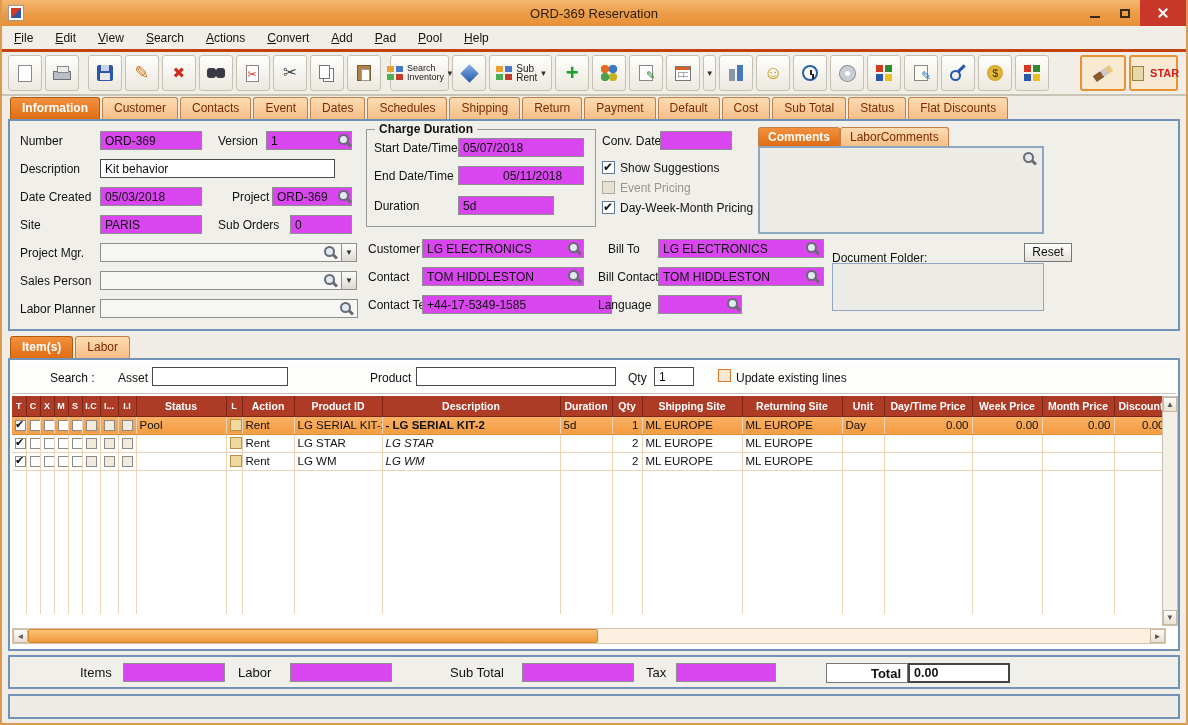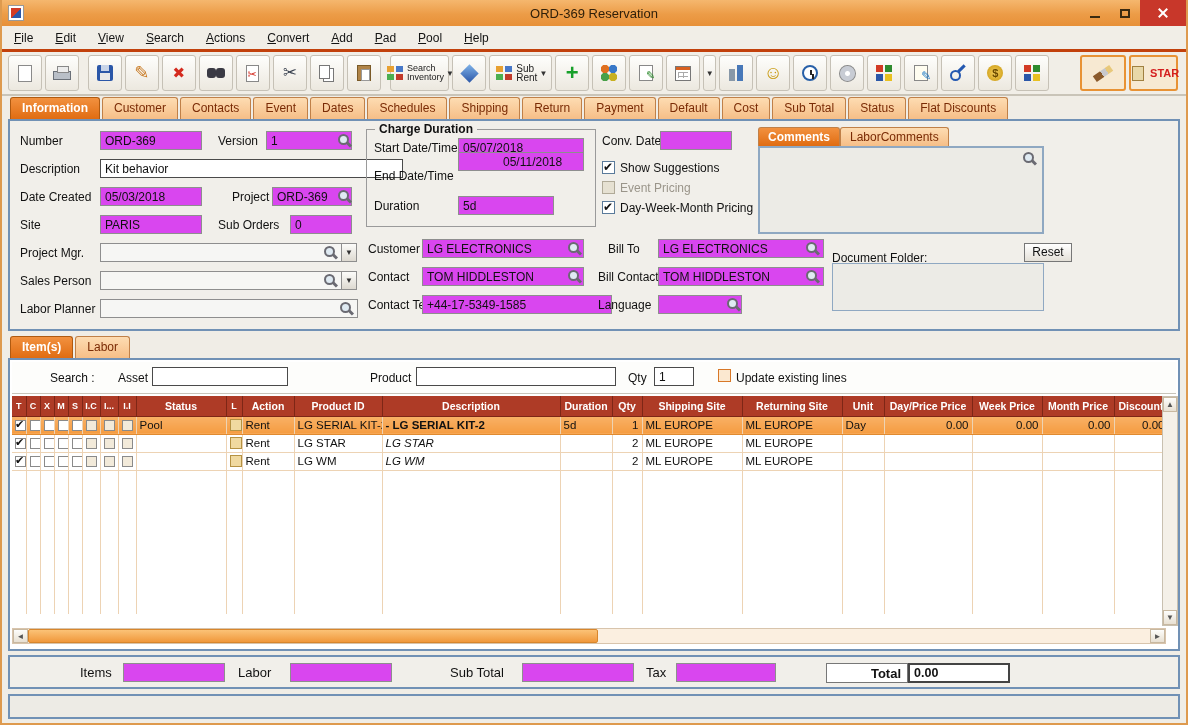--- a/index.html
+++ b/index.html
@@ -343,21 +343,21 @@
   </div>
 
   <div class="panel" style="left:6px;top:119px;width:1172px;height:212px;">
     <span class="lbl" style="left:10px;top:13px;">Number</span>
     <div class="fld" style="left:90px;top:10px;width:102px;">ORD-369</div>
     <span class="lbl" style="left:208px;top:13px;">Version</span>
     <div class="fld" style="left:256px;top:10px;width:86px;">1</div>
     <div class="mag" style="left:327px;top:12px;"></div>
 
     <span class="lbl" style="left:10px;top:41px;">Description</span>
-    <div class="fld white" style="left:90px;top:38px;width:303px;">Kit behavior</div>
+    <div class="fld white" style="left:90px;top:38px;width:235px;">Kit behavior</div>
 
     <span class="lbl" style="left:10px;top:69px;">Date Created</span>
     <div class="fld" style="left:90px;top:66px;width:102px;">05/03/2018</div>
     <span class="lbl" style="left:222px;top:69px;">Project</span>
     <div class="fld" style="left:262px;top:66px;width:80px;">ORD-369</div>
     <div class="mag" style="left:327px;top:68px;"></div>
 
     <span class="lbl" style="left:10px;top:97px;">Site</span>
     <div class="fld" style="left:90px;top:94px;width:102px;">PARIS</div>
     <span class="lbl" style="left:208px;top:97px;">Sub Orders</span>
@@ -376,21 +376,21 @@
     <span class="lbl" style="left:10px;top:181px;">Labor Planner</span>
     <div class="fld combo" style="left:90px;top:178px;width:258px;"></div>
     <div class="mag" style="left:329px;top:180px;"></div>
 
     <div class="groupbox" style="left:356px;top:8px;width:230px;height:98px;">
       <span class="grouptitle">Charge Duration</span>
     </div>
     <span class="lbl" style="left:364px;top:20px;">Start Date/Time</span>
     <div class="fld" style="left:448px;top:17px;width:126px;">05/07/2018</div>
     <span class="lbl" style="left:364px;top:48px;">End Date/Time</span>
-    <div class="fld" style="left:448px;top:31px;width:126px;padding-left:44px;">05/11/2018</div>
+    <div class="fld" style="left:448px;top:45px;width:126px;padding-left:44px;">05/11/2018</div>
     <span class="lbl" style="left:364px;top:78px;">Duration</span>
     <div class="fld" style="left:448px;top:75px;width:96px;">5d</div>
 
     <span class="lbl" style="left:592px;top:13px;">Conv. Date</span>
     <div class="fld" style="left:650px;top:10px;width:72px;"></div>
 
     <div class="cb on" style="left:592px;top:40px;"></div>
     <span class="lbl" style="left:610px;top:40px;">Show Suggestions</span>
     <div class="cb dis" style="left:592px;top:60px;"></div>
     <span class="lbl dis" style="left:610px;top:60px;">Event Pricing</span>
@@ -483,21 +483,21 @@
           <th>Status</th>
           <th class="sm">L</th>
           <th>Action</th>
           <th>Product ID</th>
           <th>Description</th>
           <th>Duration</th>
           <th>Qty</th>
           <th>Shipping Site</th>
           <th>Returning Site</th>
           <th>Unit</th>
-          <th>Day/Price Price</th>
+          <th>Day/Time Price</th>
           <th>Week Price</th>
           <th>Month Price</th>
           <th>Discount</th>
         </tr>
       </thead>
       <tbody id="grid-body">
         <tr class="sel">
           <td>
               <div class="gcb on"></div>
             </td>

